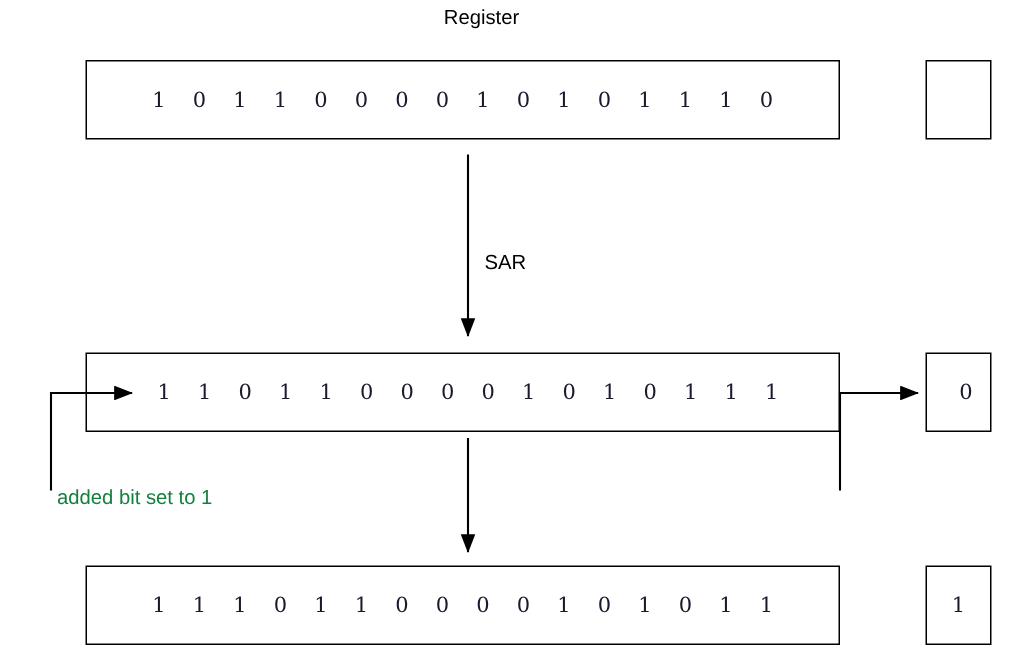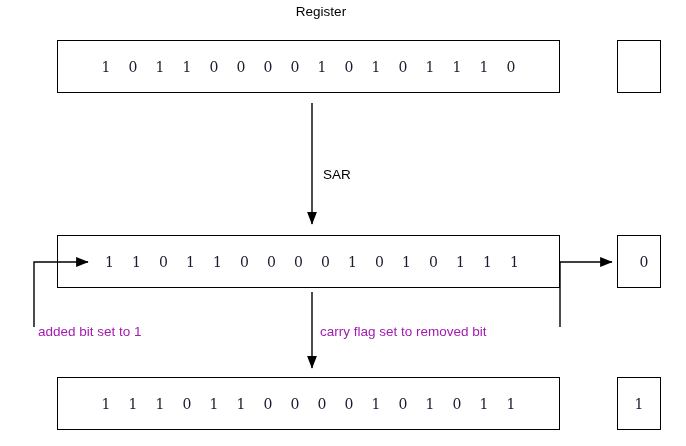--- a/index.html
+++ b/index.html
@@ -66,21 +66,21 @@
   }
   .oplabel {
     position: absolute;
     font-size: 13.5px;
     color: #000;
     white-space: nowrap;
   }
   .annot {
     position: absolute;
     font-size: 13.5px;
-    color: #a21caf;
+    color: #15803d;
     white-space: nowrap;
   }
   svg.overlay {
     position: absolute;
     top: 0;
     left: 0;
     width: 686px;
     height: 446px;
     pointer-events: none;
   }
@@ -136,21 +136,20 @@
         <span>1</span>
         <span>1</span>
         <span>1</span>
       </div>
   </div>
   <div class="cfbox" style="left:617px; top:235px; width:44px; height:53px;">
     <span class="cfval" style="margin-left:10px;">0</span>
   </div>
 
   <div class="annot" style="left:38px; top:324px;">added bit set to 1</div>
-  <div class="annot" style="left:320px; top:324px;">carry flag set to removed bit</div>
 
   <div class="regbox" style="left:57px; top:377px; width:503px; height:53px;">
     <div class="bits">
         <span>1</span>
         <span>1</span>
         <span>1</span>
         <span>0</span>
         <span>1</span>
         <span>1</span>
         <span>0</span>

